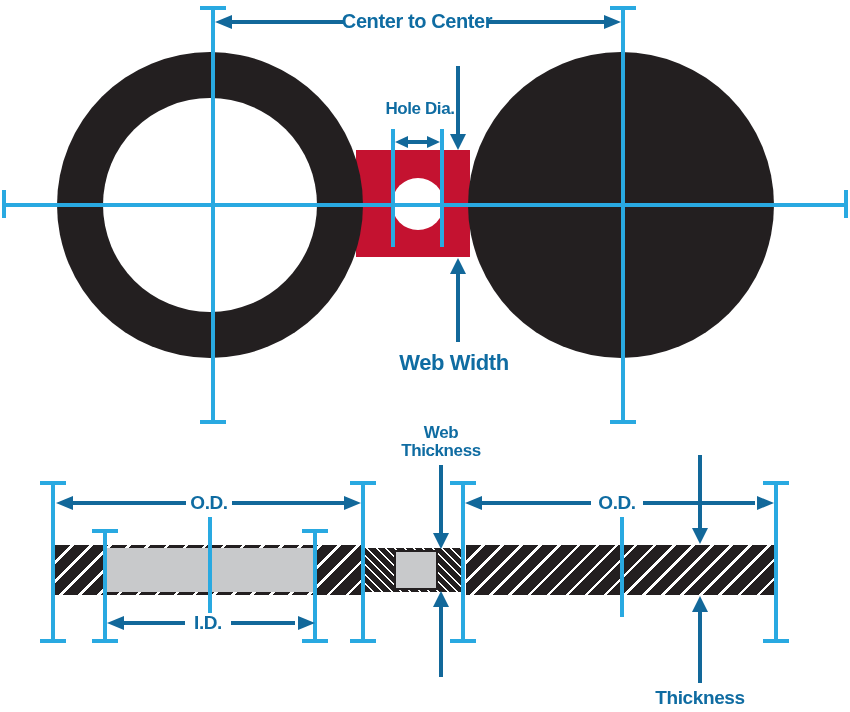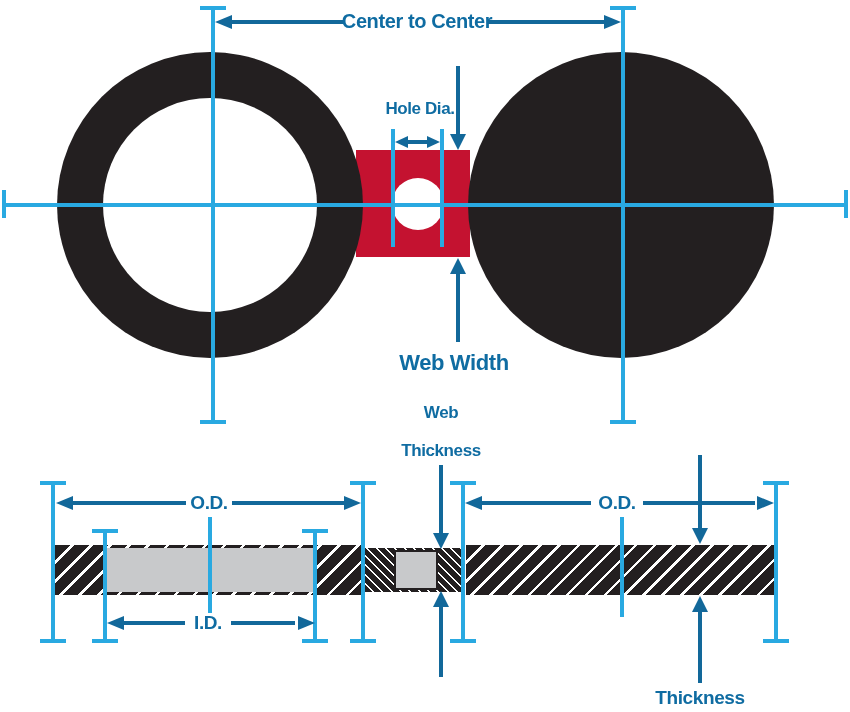--- a/index.html
+++ b/index.html
@@ -115,21 +115,21 @@
 
     <div class="tri tl" style="left:107px;top:616px;"></div>
     <div class="nv" style="left:121px;top:621px;width:64px;height:4px;"></div>
     <div class="lbl fs19" style="left:208px;top:613px;">I.D.</div>
     <div class="nv" style="left:231px;top:621px;width:64px;height:4px;"></div>
     <div class="tri tr" style="left:298px;top:616px;"></div>
 
     <div class="cy" style="left:208px;top:517px;width:4px;height:96px;"></div>
     <div class="cy" style="left:620px;top:517px;width:4px;height:100px;"></div>
 
-    <div class="lbl fs17" style="left:441px;top:404px;">Web</div>
+    <div class="lbl fs17" style="left:441px;top:424px;">Web</div>
     <div class="lbl fs17" style="left:441px;top:442px;">Thickness</div>
     <div class="nv" style="left:439px;top:465px;width:4px;height:70px;"></div>
     <div class="tri td" style="left:433px;top:533px;"></div>
     <div class="tri tu" style="left:433px;top:591px;"></div>
     <div class="nv" style="left:439px;top:605px;width:4px;height:72px;"></div>
 
     <div class="nv" style="left:698px;top:455px;width:4px;height:74px;"></div>
     <div class="tri td" style="left:692px;top:528px;"></div>
     <div class="tri tu" style="left:692px;top:596px;"></div>
     <div class="nv" style="left:698px;top:610px;width:4px;height:73px;"></div>

